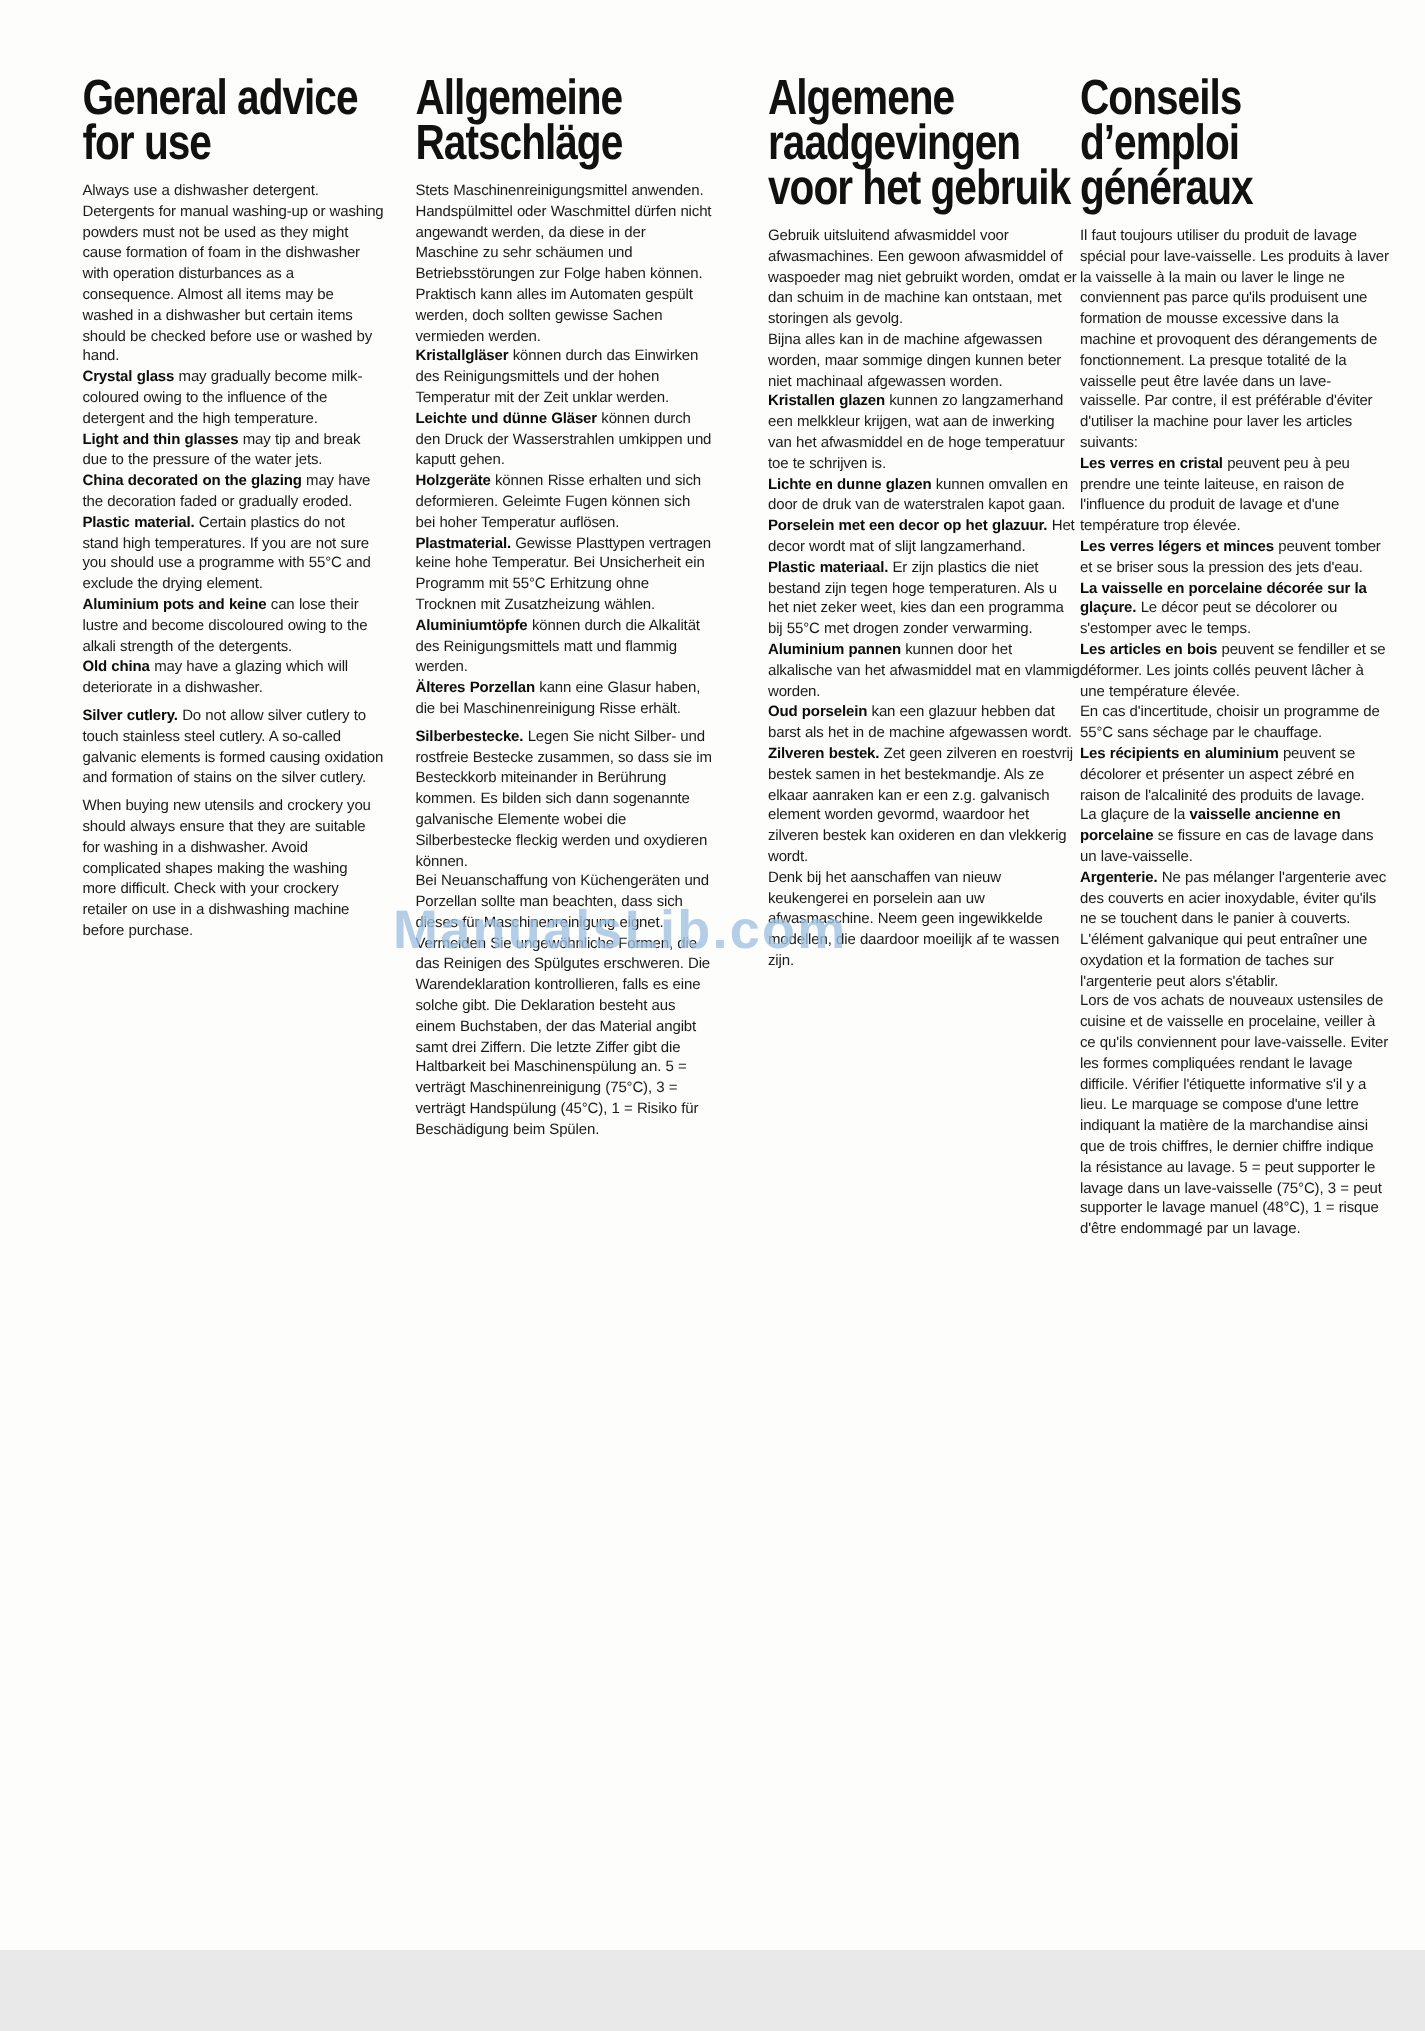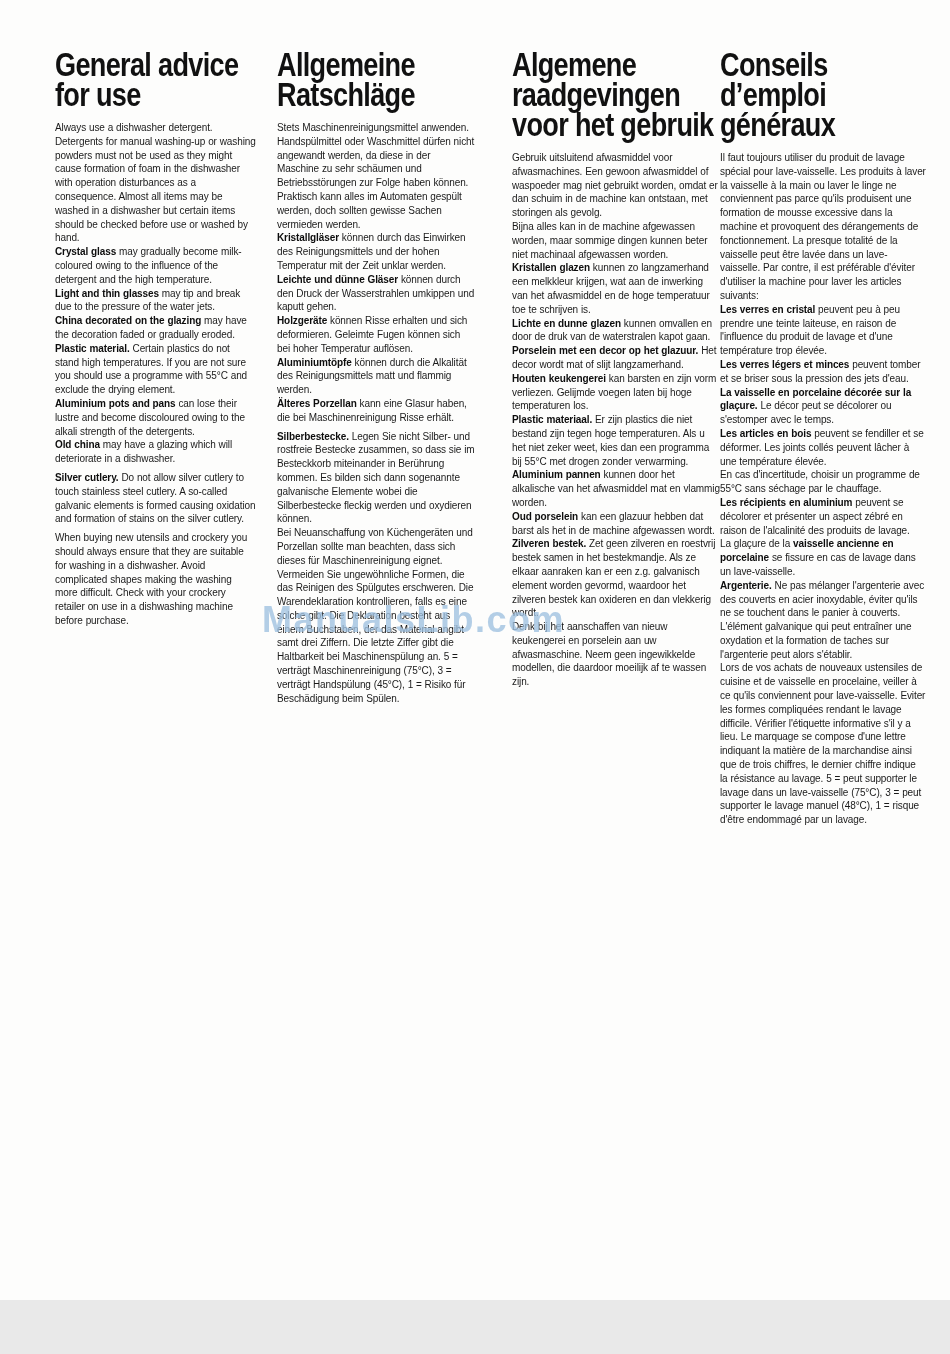--- a/index.html
+++ b/index.html
@@ -65,54 +65,54 @@
 
   <section class="column col-0">
     <h1 class="col-heading">General advice
 for use</h1>
     <div class="paragraphs">
         <p class="para"><span>Always use a dishwasher detergent. Detergents for manual washing-up or washing powders must not be used as they might cause formation of foam in the dishwasher with operation disturbances as a consequence. Almost all items may be washed in a dishwasher but certain items should be checked before use or washed by hand.</span></p>
         <p class="para"><strong>Crystal glass</strong><span> may gradually become milk-coloured owing to the influence of the detergent and the high temperature.</span></p>
         <p class="para"><strong>Light and thin glasses</strong><span> may tip and break due to the pressure of the water jets.</span></p>
         <p class="para"><strong>China decorated on the glazing</strong><span> may have the decoration faded or gradually eroded.</span></p>
         <p class="para"><strong>Plastic material.</strong><span> Certain plastics do not stand high temperatures. If you are not sure you should use a programme with 55°C and exclude the drying element.</span></p>
-        <p class="para"><strong>Aluminium pots and pans</strong><span> can lose their lustre and become discoloured owing to the alkali strength of the detergents.</span></p>
+        <p class="para"><strong>Aluminium pots and keine</strong><span> can lose their lustre and become discoloured owing to the alkali strength of the detergents.</span></p>
         <p class="para"><strong>Old china</strong><span> may have a glazing which will deteriorate in a dishwasher.</span></p>
         <p class="para gap"><strong>Silver cutlery.</strong><span> Do not allow silver cutlery to touch stainless steel cutlery. A so-called galvanic elements is formed causing oxidation and formation of stains on the silver cutlery.</span></p>
         <p class="para gap"><span>When buying new utensils and crockery you should always ensure that they are suitable for washing in a dishwasher. Avoid complicated shapes making the washing more difficult. Check with your crockery retailer on use in a dishwashing machine before purchase.</span></p>
       </div>
   </section>
 
   <section class="column col-1">
     <h1 class="col-heading">Allgemeine
 Ratschläge</h1>
     <div class="paragraphs">
         <p class="para"><span>Stets Maschinenreinigungsmittel anwenden. Handspülmittel oder Waschmittel dürfen nicht angewandt werden, da diese in der Maschine zu sehr schäumen und Betriebsstörungen zur Folge haben können.</span></p>
         <p class="para"><span>Praktisch kann alles im Automaten gespült werden, doch sollten gewisse Sachen vermieden werden.</span></p>
         <p class="para"><strong>Kristallgläser</strong><span> können durch das Einwirken des Reinigungsmittels und der hohen Temperatur mit der Zeit unklar werden.</span></p>
         <p class="para"><strong>Leichte und dünne Gläser</strong><span> können durch den Druck der Wasserstrahlen umkippen und kaputt gehen.</span></p>
         <p class="para"><strong>Holzgeräte</strong><span> können Risse erhalten und sich deformieren. Geleimte Fugen können sich bei hoher Temperatur auflösen.</span></p>
+        <p class="para"><strong>Plastmaterial.</strong><span> Gewisse Plasttypen vertragen keine hohe Temperatur. Bei Unsicherheit ein Programm mit 55°C Erhitzung ohne Trocknen mit Zusatzheizung wählen.</span></p>
         <p class="para"><strong>Aluminiumtöpfe</strong><span> können durch die Alkalität des Reinigungsmittels matt und flammig werden.</span></p>
         <p class="para"><strong>Älteres Porzellan</strong><span> kann eine Glasur haben, die bei Maschinenreinigung Risse erhält.</span></p>
         <p class="para gap"><strong>Silberbestecke.</strong><span> Legen Sie nicht Silber- und rostfreie Bestecke zusammen, so dass sie im Besteckkorb miteinander in Berührung kommen. Es bilden sich dann sogenannte galvanische Elemente wobei die Silberbestecke fleckig werden und oxydieren können.</span></p>
         <p class="para"><span>Bei Neuanschaffung von Küchengeräten und Porzellan sollte man beachten, dass sich dieses für Maschinenreinigung eignet. Vermeiden Sie ungewöhnliche Formen, die das Reinigen des Spülgutes erschweren. Die Warendeklaration kontrollieren, falls es eine solche gibt. Die Deklaration besteht aus einem Buchstaben, der das Material angibt samt drei Ziffern. Die letzte Ziffer gibt die Haltbarkeit bei Maschinenspülung an. 5 = verträgt Maschinenreinigung (75°C), 3 = verträgt Handspülung (45°C), 1 = Risiko für Beschädigung beim Spülen.</span></p>
       </div>
   </section>
 
   <section class="column col-2">
     <h1 class="col-heading">Algemene
 raadgevingen
 voor het gebruik</h1>
     <div class="paragraphs">
         <p class="para"><span>Gebruik uitsluitend afwasmiddel voor afwasmachines. Een gewoon afwasmiddel of waspoeder mag niet gebruikt worden, omdat er dan schuim in de machine kan ontstaan, met storingen als gevolg.</span></p>
         <p class="para"><span>Bijna alles kan in de machine afgewassen worden, maar sommige dingen kunnen beter niet machinaal afgewassen worden.</span></p>
         <p class="para"><strong>Kristallen glazen</strong><span> kunnen zo langzamerhand een melkkleur krijgen, wat aan de inwerking van het afwasmiddel en de hoge temperatuur toe te schrijven is.</span></p>
         <p class="para"><strong>Lichte en dunne glazen</strong><span> kunnen omvallen en door de druk van de waterstralen kapot gaan.</span></p>
         <p class="para"><strong>Porselein met een decor op het glazuur.</strong><span> Het decor wordt mat of slijt langzamerhand.</span></p>
-        <p class="para"><strong>Houten keukengerei</strong><span> kan barsten en zijn vorm verliezen. Gelijmde voegen laten bij hoge temperaturen los.</span></p>
         <p class="para"><strong>Plastic materiaal.</strong><span> Er zijn plastics die niet bestand zijn tegen hoge temperaturen. Als u het niet zeker weet, kies dan een programma bij 55°C met drogen zonder verwarming.</span></p>
         <p class="para"><strong>Aluminium pannen</strong><span> kunnen door het alkalische van het afwasmiddel mat en vlammig worden.</span></p>
         <p class="para"><strong>Oud porselein</strong><span> kan een glazuur hebben dat barst als het in de machine afgewassen wordt.</span></p>
         <p class="para"><strong>Zilveren bestek.</strong><span> Zet geen zilveren en roestvrij bestek samen in het bestekmandje. Als ze elkaar aanraken kan er een z.g. galvanisch element worden gevormd, waardoor het zilveren bestek kan oxideren en dan vlekkerig wordt.</span></p>
         <p class="para"><span>Denk bij het aanschaffen van nieuw keukengerei en porselein aan uw afwasmaschine. Neem geen ingewikkelde modellen, die daardoor moeilijk af te wassen zijn.</span></p>
       </div>
   </section>
 
   <section class="column col-3">
     <h1 class="col-heading">Conseils

